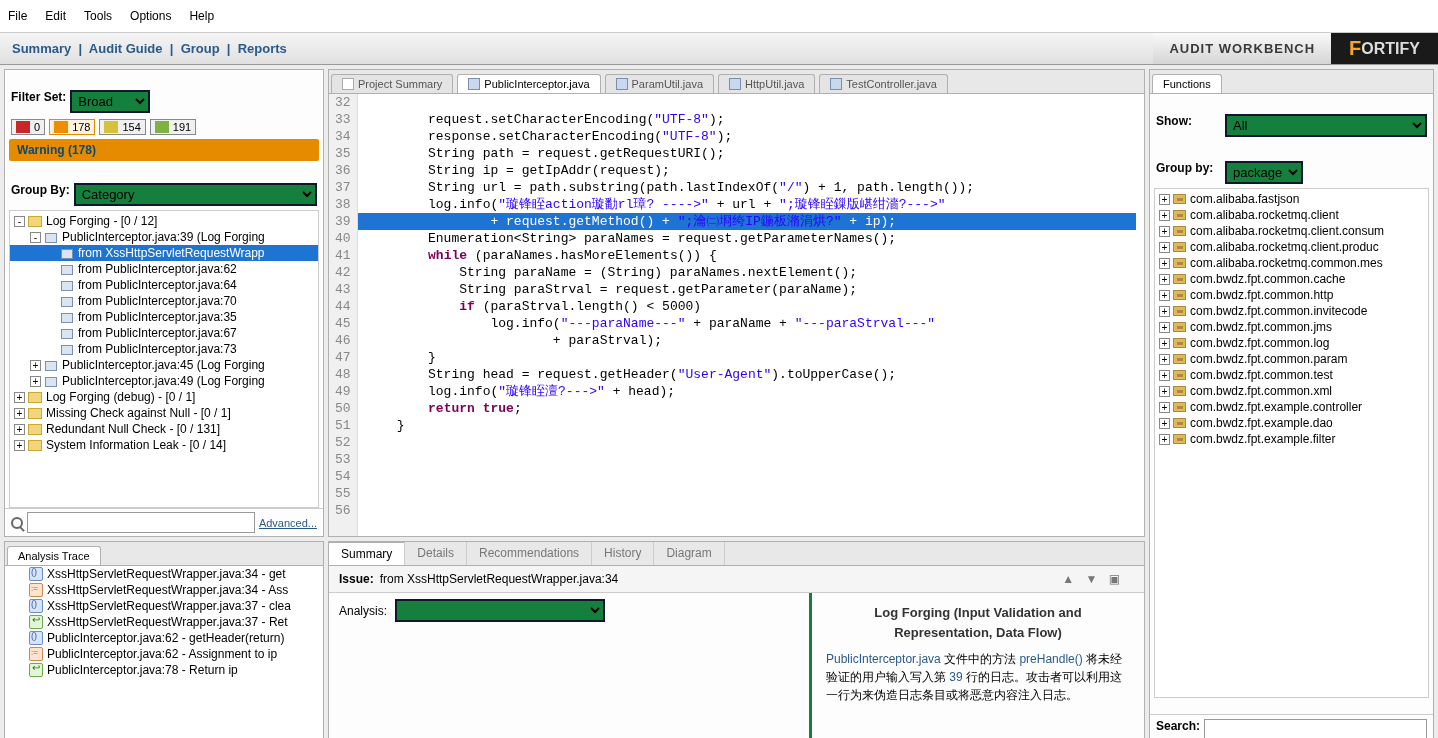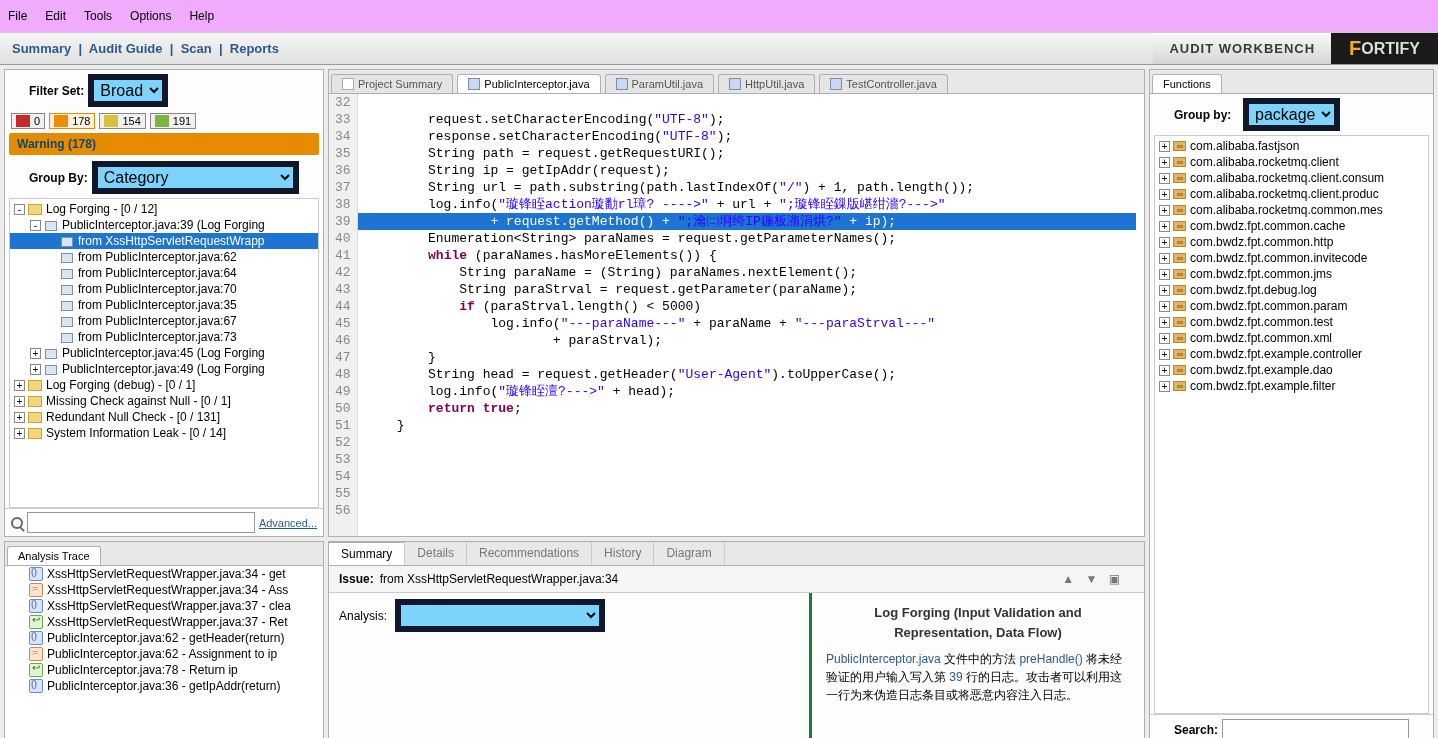--- a/index.html
+++ b/index.html
@@ -1,34 +1,34 @@
 <!DOCTYPE html>
 <html><head>
 <meta charset="utf-8">
 <style>
 * { box-sizing: border-box; margin: 0; padding: 0; }
 body { font-family: "Segoe UI", Tahoma, sans-serif; font-size: 12px; background: #ececec; overflow: hidden; width: 1438px; height: 738px; }
-.menubar { background: #f0abfc; height: 22px; display: flex; align-items: center; padding: 16px 8px; border-bottom: 1px solid #ccc; }
+.menubar { background: #ffffff; height: 22px; display: flex; align-items: center; padding: 16px 8px; border-bottom: 1px solid #ccc; }
 .menubar span { margin-right: 18px; cursor: default; }
 .toolbar { background: linear-gradient(#f5f5f5,#e0e0e0); height: 32px; display: flex; align-items: center; border-bottom: 1px solid #999; position: relative; }
 .toolbar-links { margin-left: 12px; color: #2b5a8a; font-weight: bold; font-size: 13px; }
 .toolbar-links span { cursor: pointer; }
 .toolbar-right { position: absolute; right: 0; display: flex; align-items: center; height: 100%; }
 .awb-label { background: linear-gradient(#f9f9f9,#d5d5d5); color: #3a3a3a; font-weight: bold; letter-spacing: 1px; padding: 0 16px; height: 100%; display: flex; align-items: center; font-size: 13px; }
 .fortify-logo { background: #1a1a1a; color: #f5a623; font-weight: bold; font-size: 16px; padding: 0 18px; height: 100%; display: flex; align-items: center; font-family: Arial; }
 .main-grid { display: grid; grid-template-columns: 320px 1fr 285px; grid-template-rows: 468px 1fr; height: calc(738px - 54px); gap: 4px; padding: 4px; background: #ececec; }
 .panel { background: #fdfdfd; border: 1px solid #b0b0b0; display: flex; flex-direction: column; overflow: hidden; }
 .left-top { grid-column: 1; grid-row: 1; }
 .editor { grid-column: 2; grid-row: 1; }
 .right-col { grid-column: 3; grid-row: 1 / span 2; }
 .left-bottom { grid-column: 1; grid-row: 2; }
 .bottom-details { grid-column: 2; grid-row: 2; }
-.filter-row { display: flex; align-items: center; padding: 4px 24px; gap: 4px; }
+.filter-row { display: flex; padding: 4px 6px; gap: 4px; margin-top: 16px; }
 .filter-row label { font-weight: bold; }
-select { font-size: 16px; padding: 1px 2px; border: 6px solid #0f172a; background: #7dd3fc; }
+select { font-size: 13px; padding: 1px 2px; border: 2px solid #0f172a; background: #15803d; }
 .sev-chips { display: flex; gap: 4px; padding: 2px 6px; }
 .chip { border: 1px solid #888; padding: 1px 4px; display: flex; align-items: center; gap: 4px; background: #f0f0f0; font-size: 11px; }
 .chip .sq { width: 14px; height: 12px; display: inline-block; }
 .warning-bar { background: #e68a00; color: #0c4a6e; font-weight: bold; padding: 4px 8px; margin: 2px 4px; border-radius: 2px; }
 .tree { flex: 1; overflow: auto; padding: 2px 0; background: #fff; border: 1px solid #ccc; margin: 0 4px; }
 .tree-item { display: flex; align-items: center; padding: 1px 4px; white-space: nowrap; cursor: default; }
 .tw { display: inline-block; width: 11px; height: 11px; border: 1px solid #888; text-align: center; line-height: 9px; font-size: 10px; margin-right: 3px; background: #fff; }
 .folder { width: 14px; height: 11px; background: #f3d67a; border: 1px solid #c9a838; margin-right: 4px; display: inline-block; }
 .java-icon { width: 14px; height: 12px; margin-right: 4px; display: inline-block; position: relative; }
 .java-icon::before { content:""; position:absolute; width:10px; height:8px; border:1px solid #7a8fb0; background:#dbe4f0; top:2px; left:1px; }
@@ -85,21 +85,21 @@
   <span>Options</span>
   <span>Help</span>
 </div>
 
 <div class="toolbar">
   <div class="toolbar-links">
     <span>Summary</span>
     &nbsp;|&nbsp;
     <span>Audit Guide</span>
     &nbsp;|&nbsp;
-    <span>Scan</span>
+    <span>Group</span>
     &nbsp;|&nbsp;
     <span>Reports</span>
   </div>
   <div class="toolbar-right">
     <div class="awb-label">AUDIT WORKBENCH</div>
     <div class="fortify-logo">
       <span style="color:#f5a623;font-size:20px;">F</span>
         <span style="color:#ddd;">ORTIFY</span>
     </div>
   </div>
@@ -272,20 +272,24 @@
         </div>
       <div class="code-lines" id="codelines"><div>&nbsp;</div><div>        request.setCharacterEncoding(<span class="str">"UTF-8"</span>);</div><div>        response.setCharacterEncoding(<span class="str">"UTF-8"</span>);</div><div>        String path = request.getRequestURI();</div><div>        String ip = getIpAddr(request);</div><div>        String url = path.substring(path.lastIndexOf(<span class="str">"/"</span>) + 1, path.length());</div><div>        log.info(<span class="str">"璇锋眰action璇勫rl璋? ----&gt;"</span> + url + <span class="str">";璇锋眰鏁版嵁绀濇?---&gt;"</span></div><div class="hl">                + request.getMethod() + <span class="str">";瀹㈡埛绔IP鍦板潃涓烘?"</span> + ip);</div><div>        Enumeration&lt;String&gt; paraNames = request.getParameterNames();</div><div>        <span class="kw">while</span> (paraNames.hasMoreElements()) {</div><div>            String paraName = (String) paraNames.nextElement();</div><div>            String paraStrval = request.getParameter(paraName);</div><div>            <span class="kw">if</span> (paraStrval.length() &lt; 5000)</div><div>                log.info(<span class="str">"---paraName---"</span> + paraName + <span class="str">"---paraStrval---"</span></div><div>                        + paraStrval);</div><div>        }</div><div>        String head = request.getHeader(<span class="str">"User-Agent"</span>).toUpperCase();</div><div>        log.info(<span class="str">"璇锋眰澶?---&gt;"</span> + head);</div><div>        <span class="kw">return</span> <span class="kw">true</span>;</div><div>    }</div><div>&nbsp;</div><div>&nbsp;</div><div>&nbsp;</div><div>&nbsp;</div><div>&nbsp;</div></div>
     </div>
   </div>
 
   <div class="panel right-col">
     <div class="tab-bar">
         <div class="tab active">Functions</div>
       </div>
     <div class="filter-row">
+      <label style="width:65px;">Show:</label>
+      <select style="flex:1"><option>All</option></select>
+    </div>
+    <div class="filter-row">
       <label style="width:65px;">Group by:</label>
       <select><option>package</option></select>
     </div>
     <div class="tree" id="pkg-tree" style="flex:1">
         <div class="tree-item">
           <span class="tw">+</span>
           <span class="pkg-icon"></span>
           <span>com.alibaba.fastjson</span>
         </div>
         <div class="tree-item">
@@ -324,21 +328,21 @@
           <span>com.bwdz.fpt.common.invitecode</span>
         </div>
         <div class="tree-item">
           <span class="tw">+</span>
           <span class="pkg-icon"></span>
           <span>com.bwdz.fpt.common.jms</span>
         </div>
         <div class="tree-item">
           <span class="tw">+</span>
           <span class="pkg-icon"></span>
-          <span>com.bwdz.fpt.debug.log</span>
+          <span>com.bwdz.fpt.common.log</span>
         </div>
         <div class="tree-item">
           <span class="tw">+</span>
           <span class="pkg-icon"></span>
           <span>com.bwdz.fpt.common.param</span>
         </div>
         <div class="tree-item">
           <span class="tw">+</span>
           <span class="pkg-icon"></span>
           <span>com.bwdz.fpt.common.test</span>
@@ -402,25 +406,20 @@
         </div>
         <div class="trace-item">
           <span style="display:inline-block;width:14px"></span>
           <span class="trace-icon ti-assign"></span>
           <span>PublicInterceptor.java:62 - Assignment to ip</span>
         </div>
         <div class="trace-item">
           <span style="display:inline-block;width:14px"></span>
           <span class="trace-icon ti-ret"></span>
           <span>PublicInterceptor.java:78 - Return ip</span>
-        </div>
-        <div class="trace-item">
-          <span style="display:inline-block;width:14px"></span>
-          <span class="trace-icon ti-call"></span>
-          <span>PublicInterceptor.java:36 - getIpAddr(return)</span>
         </div>
       </div>
   </div>
 
   <div class="panel bottom-details">
     <div class="details-tabs" id="details-tabs">
         <div class="dtab active">Summary</div>
         <div class="dtab">Details</div>
         <div class="dtab">Recommendations</div>
         <div class="dtab">History</div>

